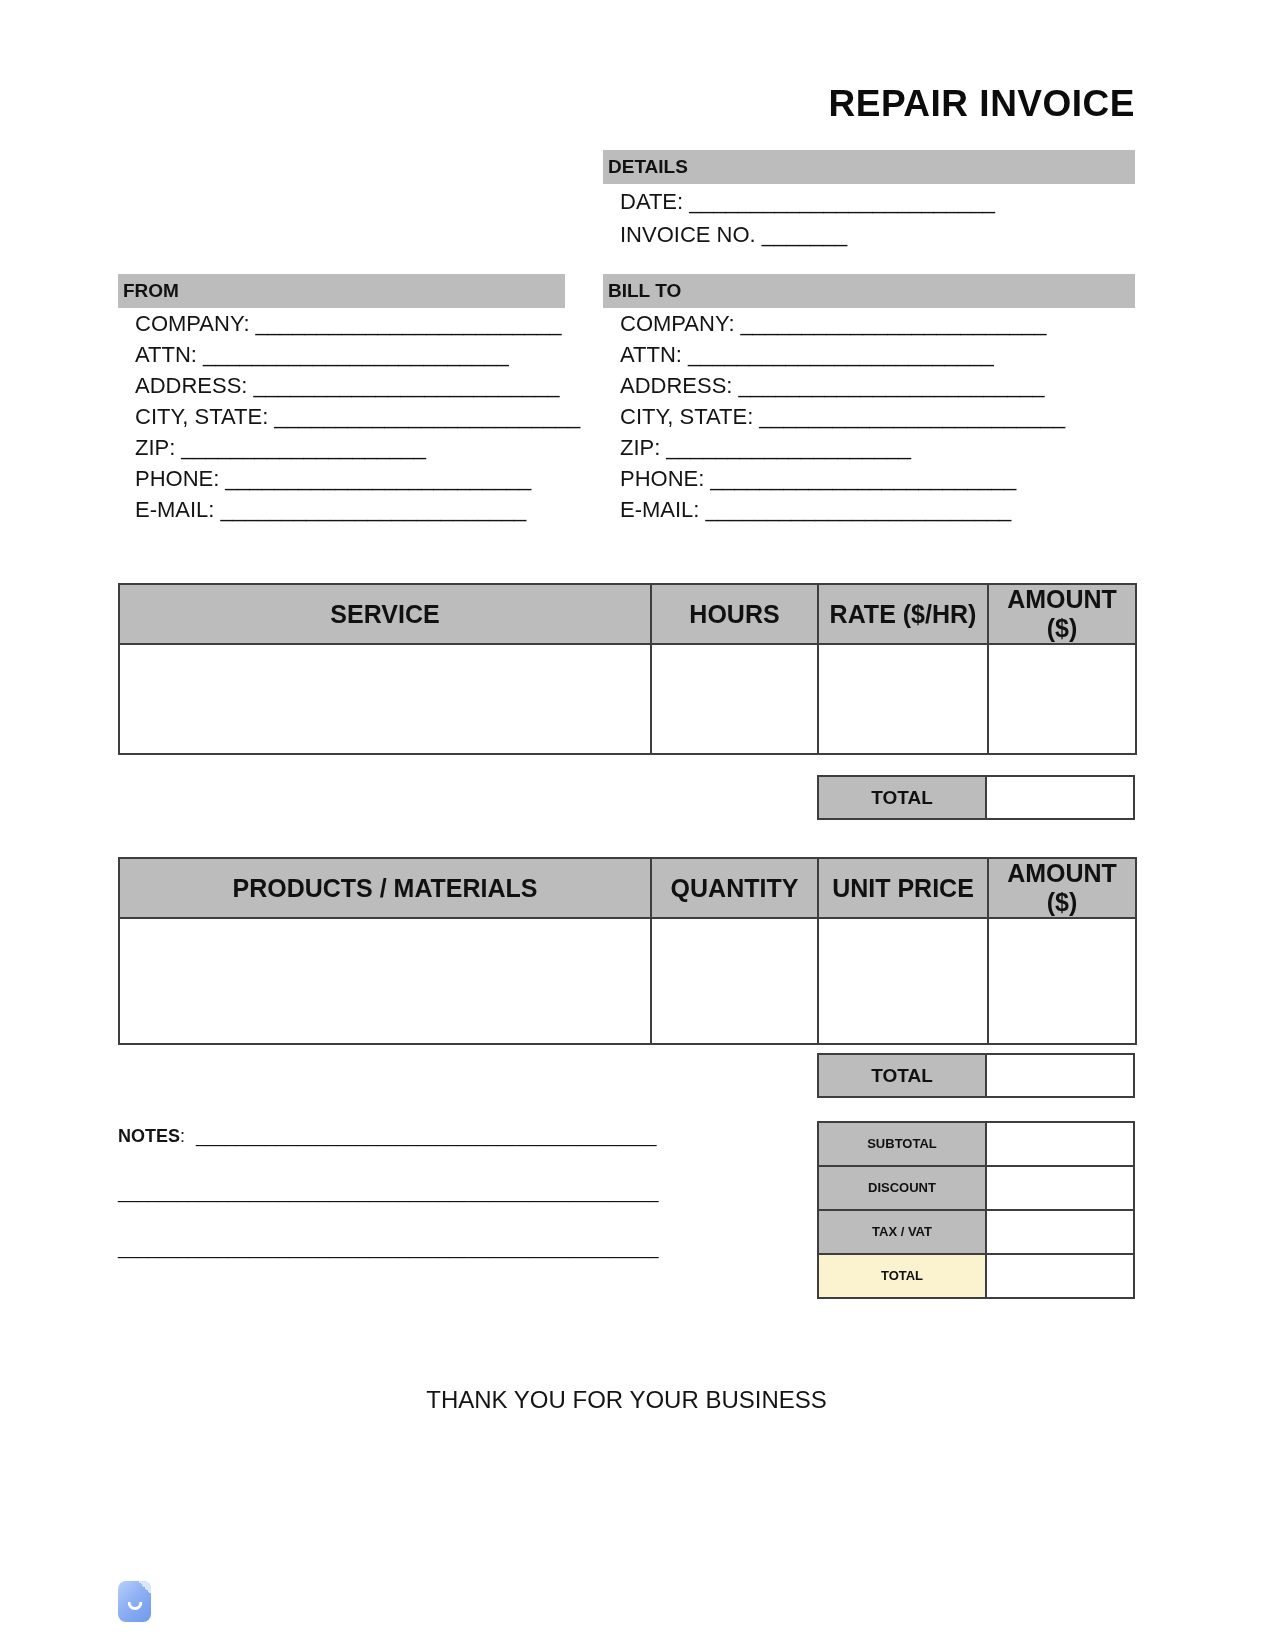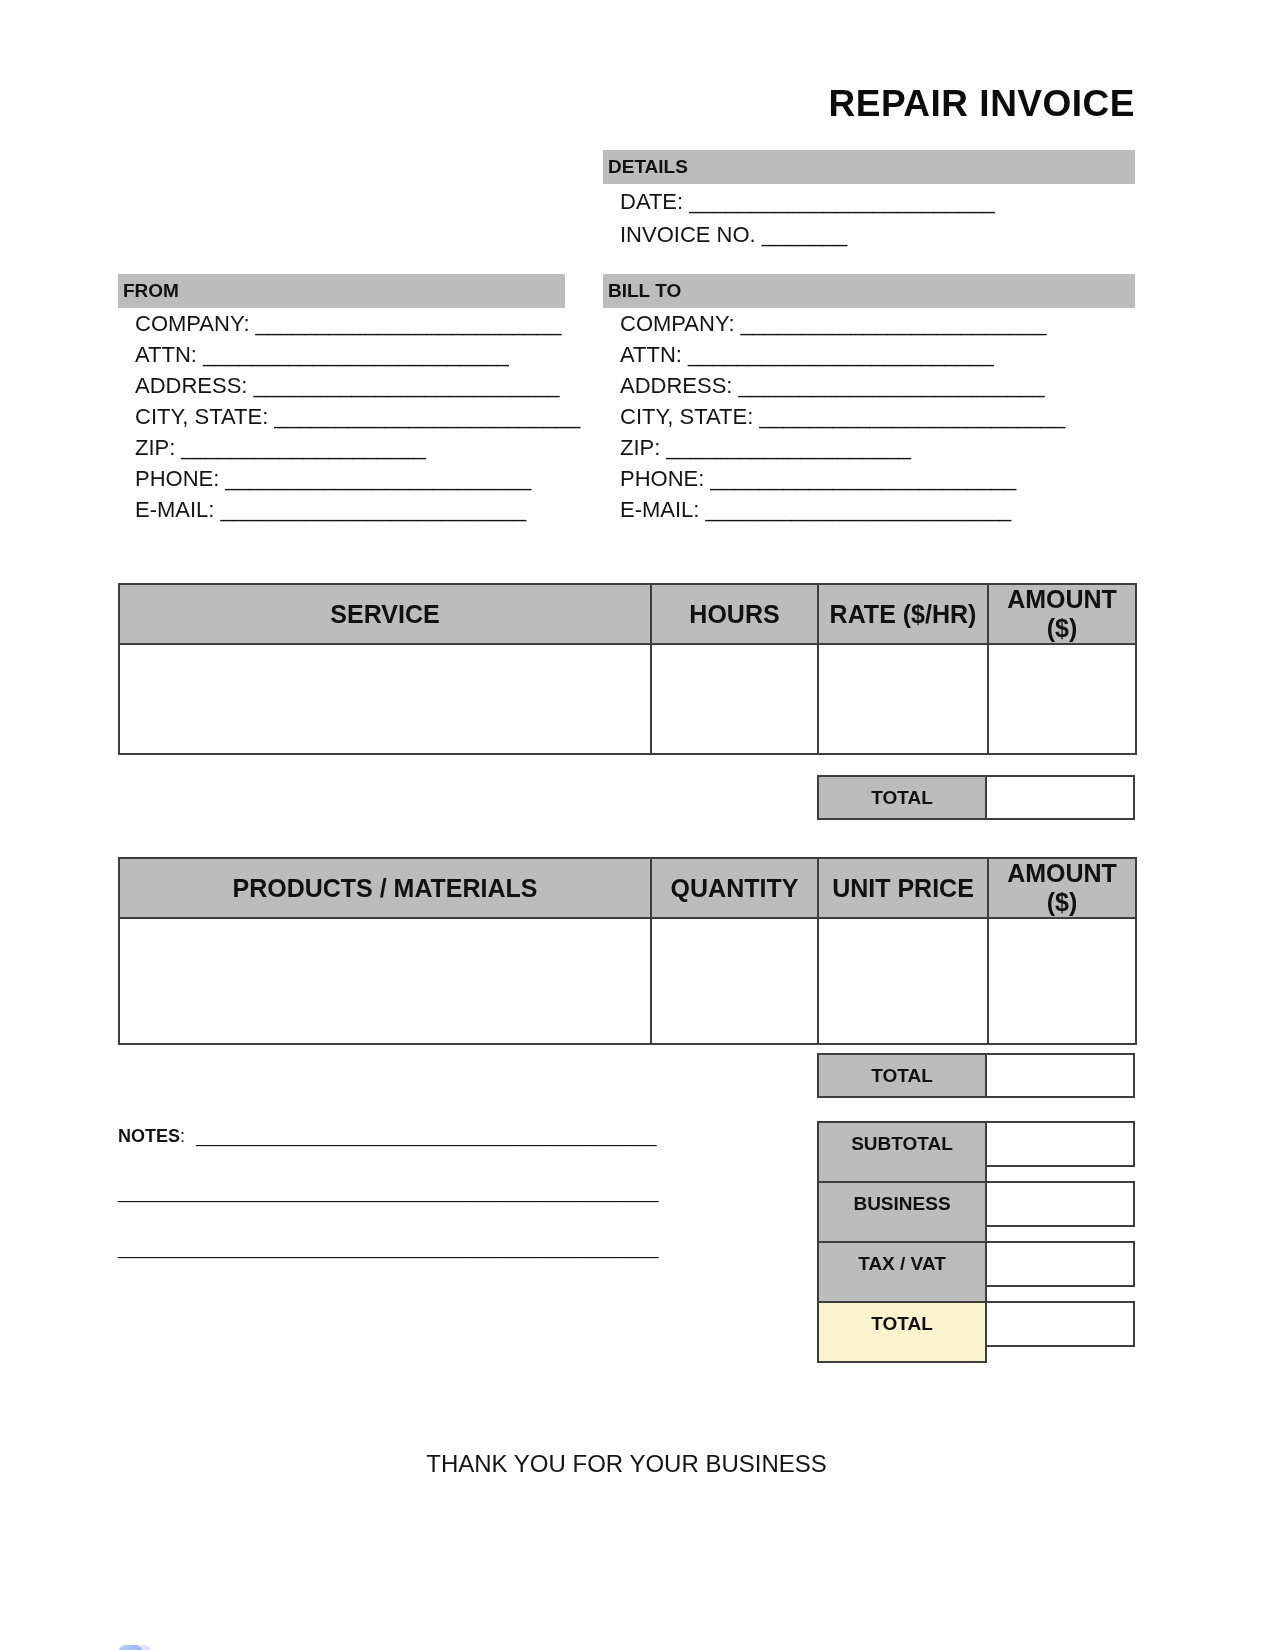--- a/index.html
+++ b/index.html
@@ -104,24 +104,24 @@
   .notes-summary { margin-top: 23px; display: flex; }
   .notes { width: 699px; font-size: 18px; }
   .notes-line1 { line-height: 31px; white-space: nowrap; }
   .notes-label { font-weight: 700; }
   .notes-line { line-height: 31px; margin-top: 25px; white-space: nowrap; }
 
   .summary { width: 318px; }
   .summary-row { display: flex; margin-top: -2px; }
   .summary-row:first-child { margin-top: 0; }
   .summary-label {
-    width: 170px; height: 62px;
+    width: 170px; height: 46px;
     background: #bcbcbc;
     border: 2px solid #3e3e3e;
-    font-size: 19px; font-weight: 700;
+    font-size: 13px; font-weight: 700;
     text-align: center; line-height: 42px;
     color: #111;
   }
   .summary-value {
     width: 148px; height: 46px;
     background: #ffffff;
     border: 2px solid #3e3e3e;
     border-left: none;
   }
   .summary-row.highlight .summary-label { background: #fbf2cf; }
@@ -267,21 +267,21 @@
         </div>
         <div class="notes-line">______________________________________________________</div>
         <div class="notes-line">______________________________________________________</div>
       </div>
       <div class="summary">
         <div class="summary-row">
           <div class="summary-label">SUBTOTAL</div>
           <div class="summary-value"></div>
         </div>
         <div class="summary-row">
-          <div class="summary-label">BUSINESS</div>
+          <div class="summary-label">DISCOUNT</div>
           <div class="summary-value"></div>
         </div>
         <div class="summary-row">
           <div class="summary-label">TAX / VAT</div>
           <div class="summary-value"></div>
         </div>
         <div class="summary-row highlight">
           <div class="summary-label">TOTAL</div>
           <div class="summary-value"></div>
         </div>

